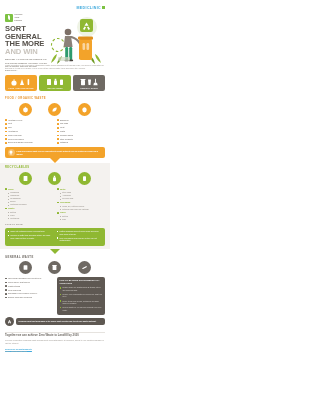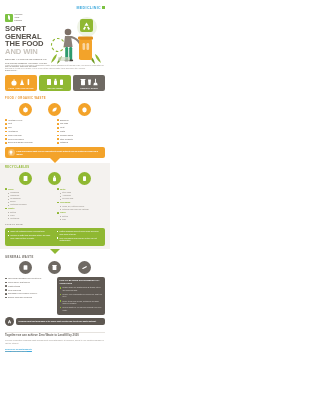--- a/index.html
+++ b/index.html
@@ -178,21 +178,21 @@
           <span class="logo-txt">
             <span>GROUP</span>
             <span>ONE</span>
             <span>PRESS</span>
           </span>
         </div>
 
         <div class="headline">
           <span class="l1">SORT</span>
           <span class="l2">GENERAL</span>
-          <span class="l3">THE FOOD</span>
+          <span class="l3">THE MORE</span>
           <span class="l4">AND WIN</span>
         </div>
 
         <div class="subhead">BECOME A POSITIVE INFLUENCE ON THE ENVIRONMENT AROUND YOU BY PRACTICING SMART WASTE DISPOSAL.</div>
       </div>
 
       <div class="hero-right">
         <svg width="56" height="58" viewBox="0 0 56 58">
           <circle cx="38" cy="14" r="10" fill="#eef3e4"></circle>
           <circle cx="9" cy="32" r="6.5" fill="none" stroke="#8fb832" stroke-width="1.1" stroke-dasharray="2.6 2.2"></circle>

